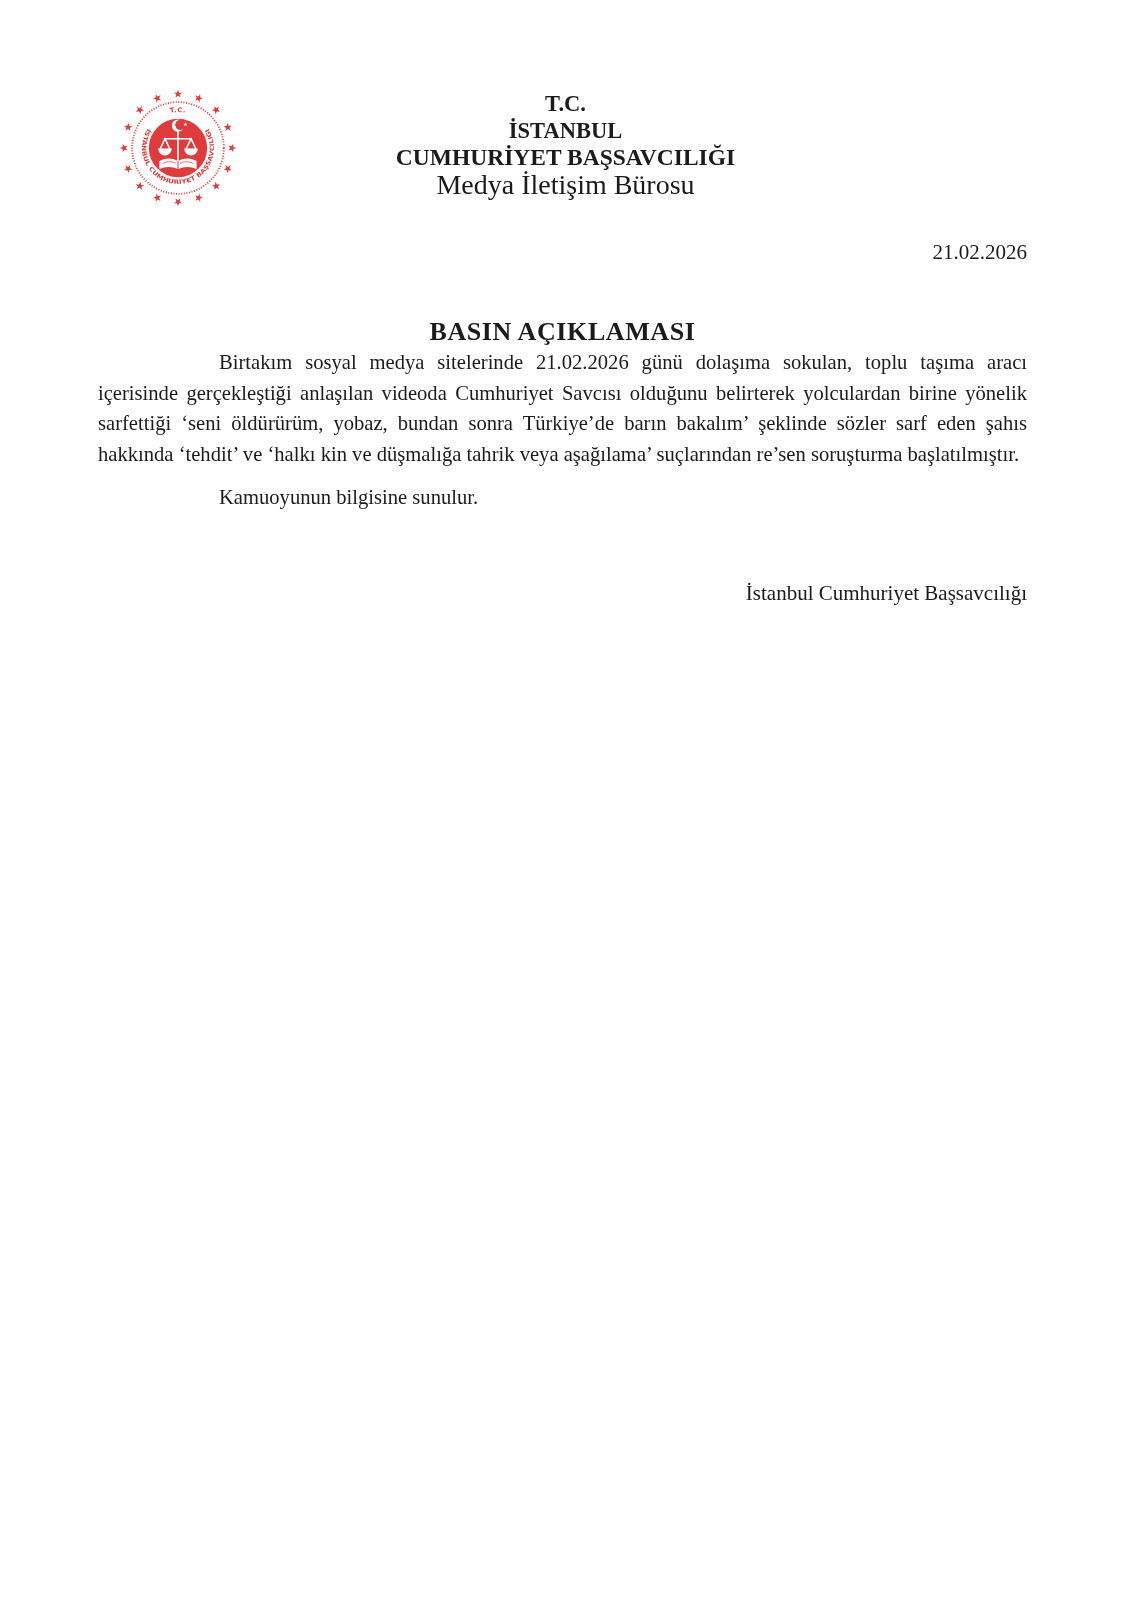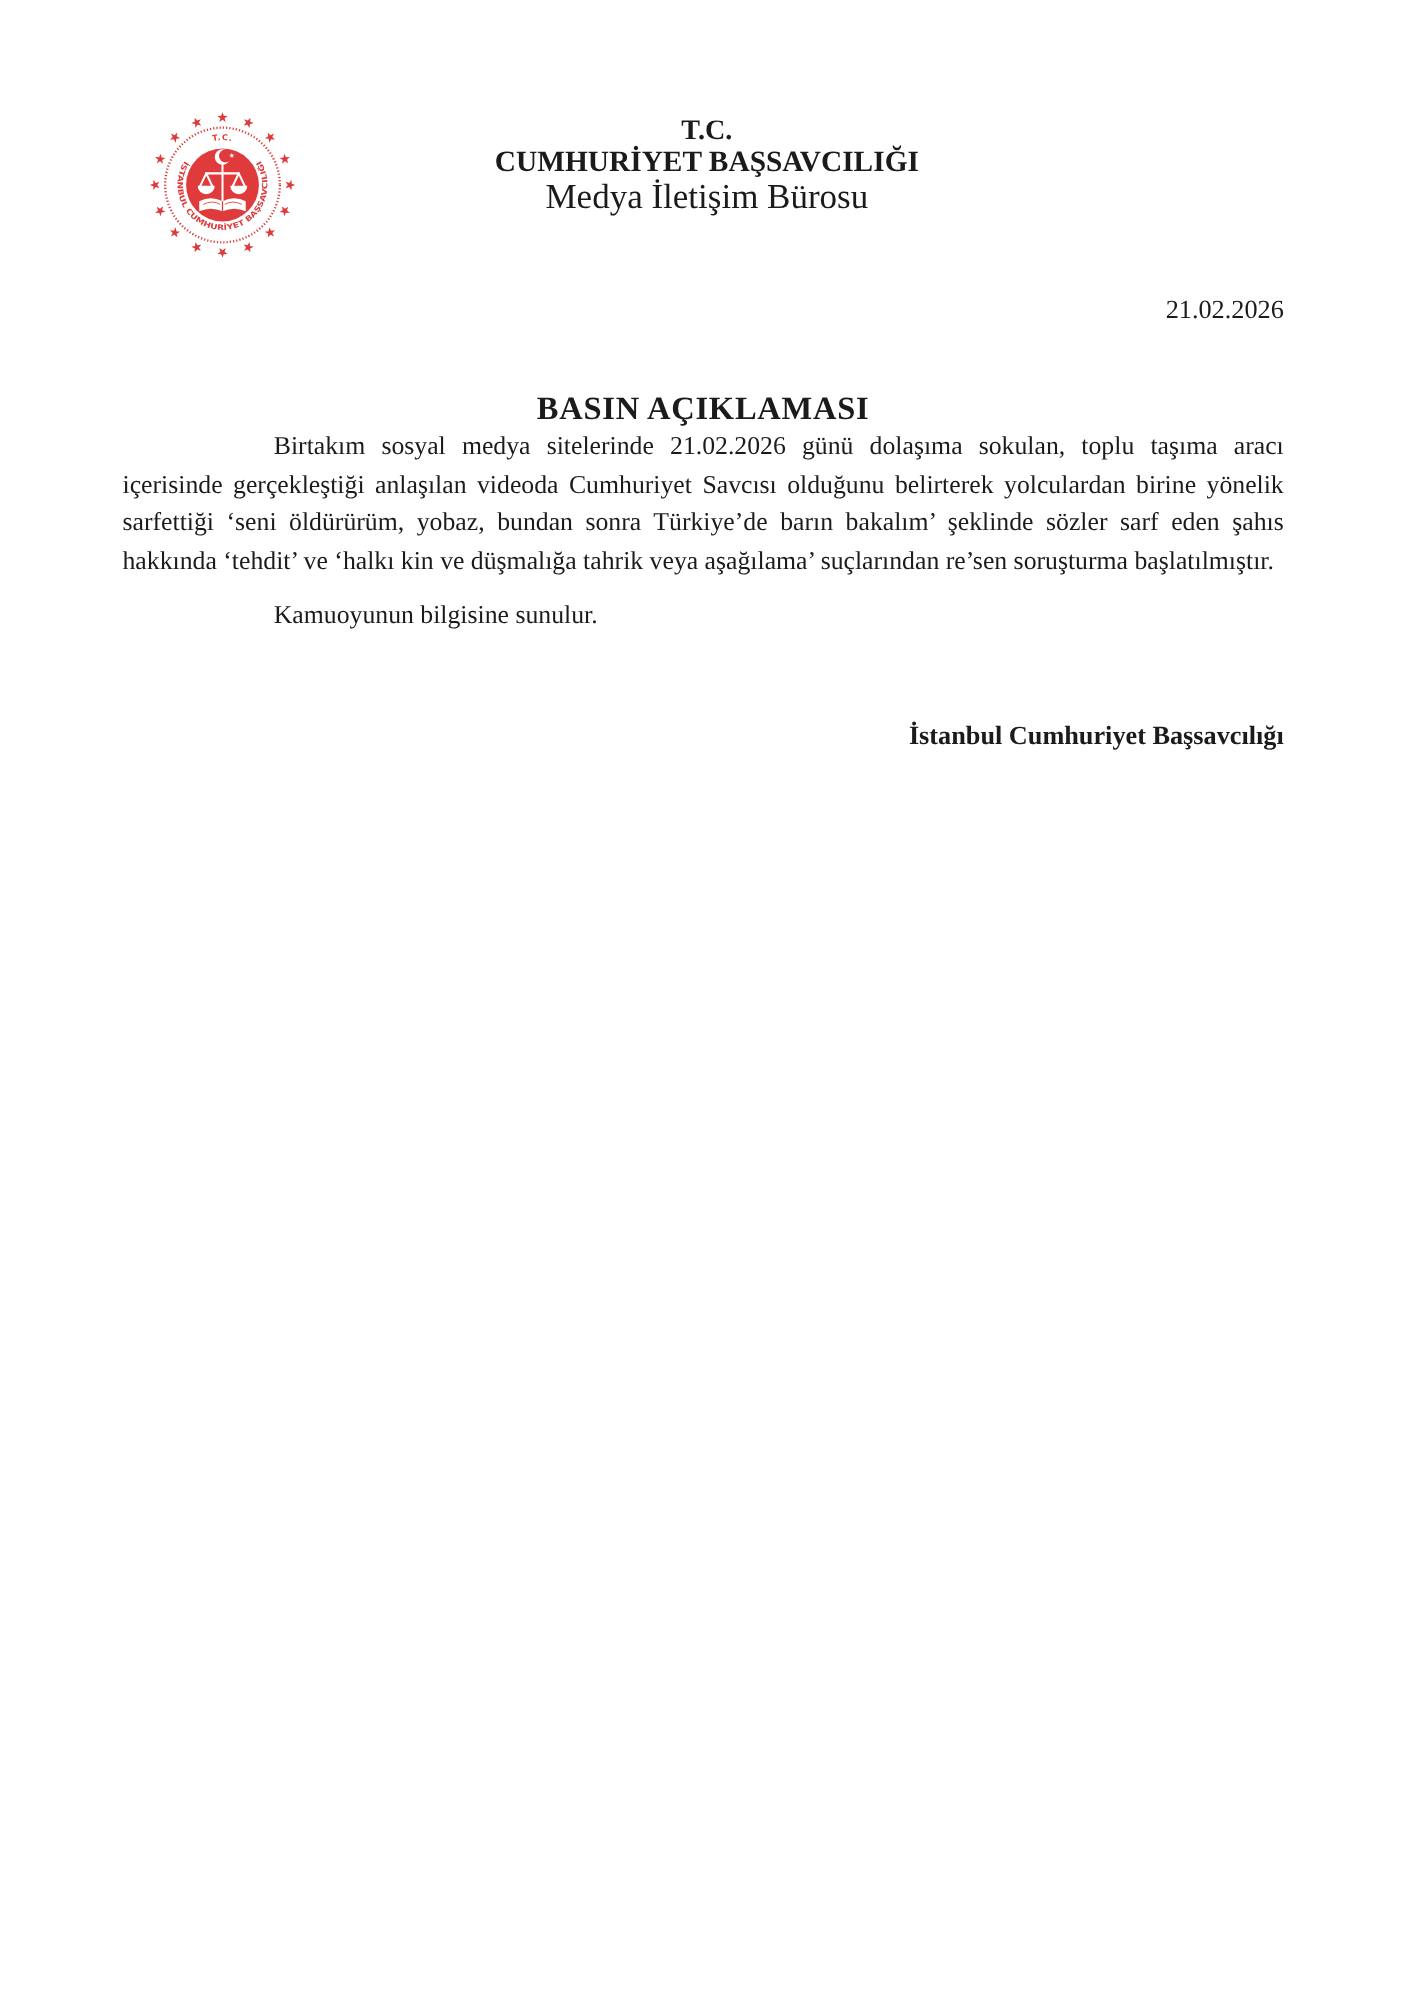--- a/index.html
+++ b/index.html
@@ -26,21 +26,21 @@
 
   .lh-text { padding-top:90px; text-align:center; line-height:27px; }
   .lh-line1, .lh-line2 { font-weight:bold; font-size:22.5px; }
   .lh-line3 { font-weight:bold; font-size:23.5px;text-align:center; }
   .lh-line4 { font-size:28px; }
 
   
   .content { padding:0 104px 0 98px; }
 
   .doc-date {
-    margin-top:64px;
+    margin-top:42px;
     text-align:right;
     font-size:21px;
   }
   .doc-title {
     margin-top:52px;
     text-align:center;
     font-size:26px;
     font-weight:bold;
     letter-spacing:0.6px;
   }
@@ -48,21 +48,21 @@
   .par {
     font-size:20.6px;
     line-height:30.6px;
     text-align:justify;
     text-indent:121px;
     margin:0 0 13px 0;
   }
   .signature {
     margin-top:68px;
     text-align:right;
-    font-weight:bold;
+    font-weight:normal;
     font-size:21px;
   }
 </style>
 </head>
 <body>
 
 <div class="page">
 
   <div class="emblem">
     <svg viewBox="0 0 200 200" aria-hidden="true">
@@ -122,20 +122,21 @@
       <g>
         <path d="M 70,121 Q 85,113 100,121 Q 115,113 130,121 L 130,134 Q 115,127 100,134 Q 85,127 70,134 Z" fill="#ffffff"></path>
         <line x1="100" y1="121" x2="100" y2="134" stroke="#df3b3d" stroke-width="1.6"></line>
         <path d="M 75,125 Q 87,119 97,125 M 103,125 Q 113,119 125,125" fill="none" stroke="#df3b3d" stroke-width="1.1"></path>
       </g>
     </svg>
   </div>
 
   <div class="lh-text">
     <div class="lh-line1">T.C.</div>
+    <div class="lh-line2">İSTANBUL</div>
     <div class="lh-line3">CUMHURİYET BAŞSAVCILIĞI</div>
     <div class="lh-line4">Medya İletişim Bürosu</div>
   </div>
 
   <div class="content">
     <div class="doc-date">21.02.2026</div>
 
     <h1 class="doc-title">BASIN AÇIKLAMASI</h1>
 
     <div class="body-text">

